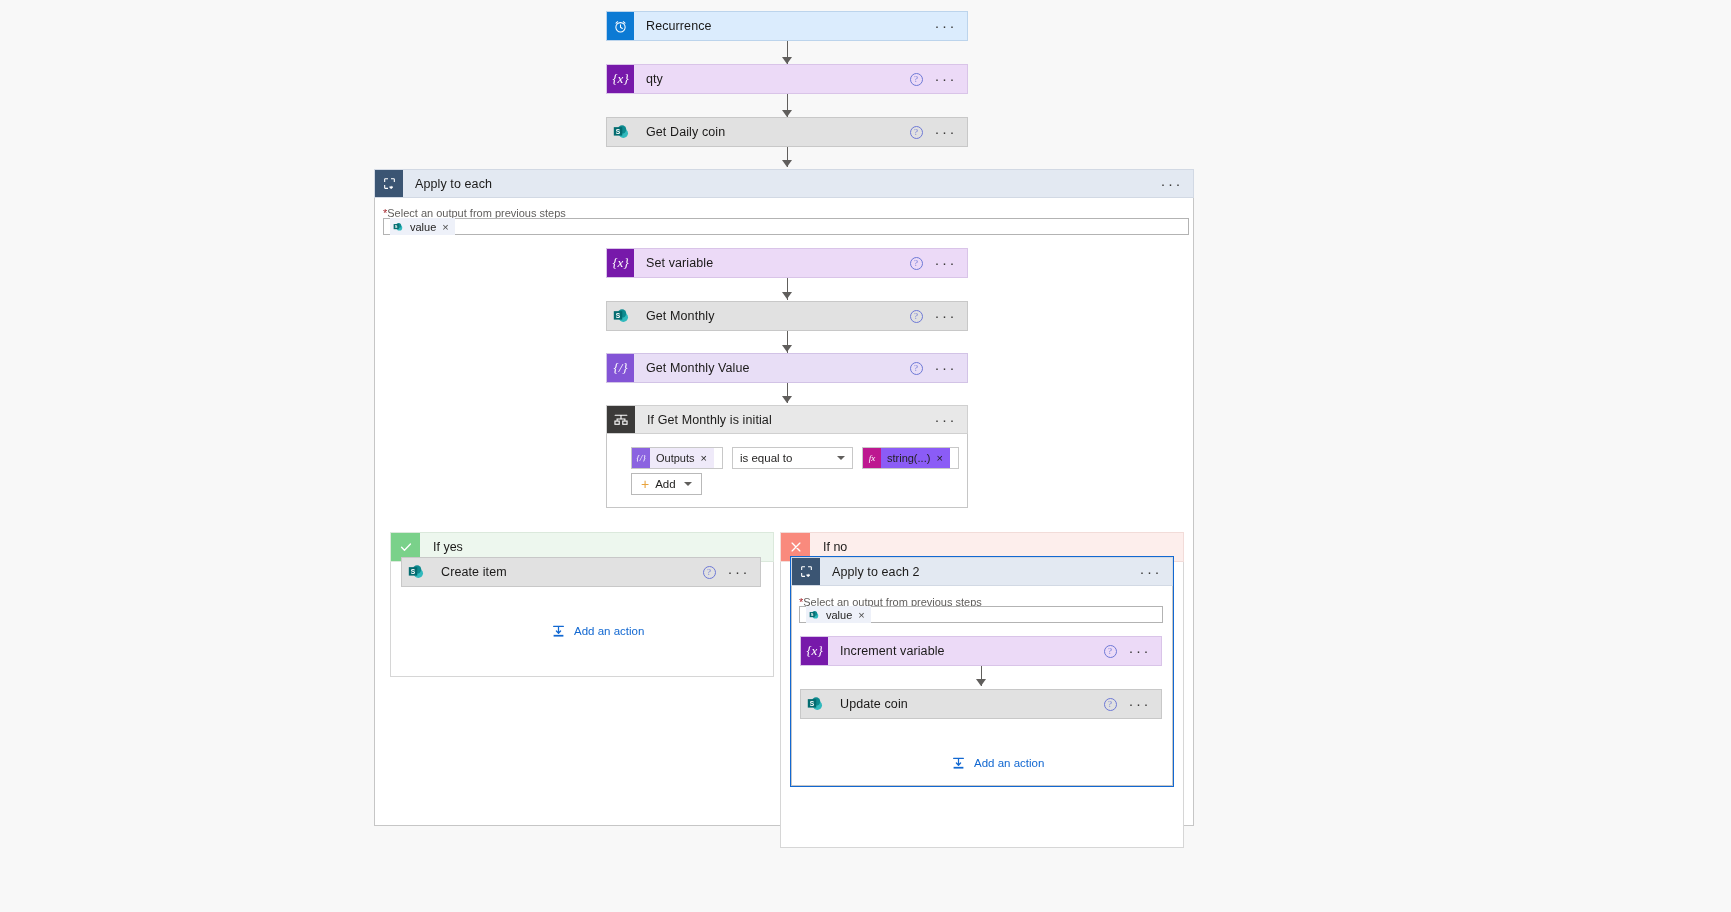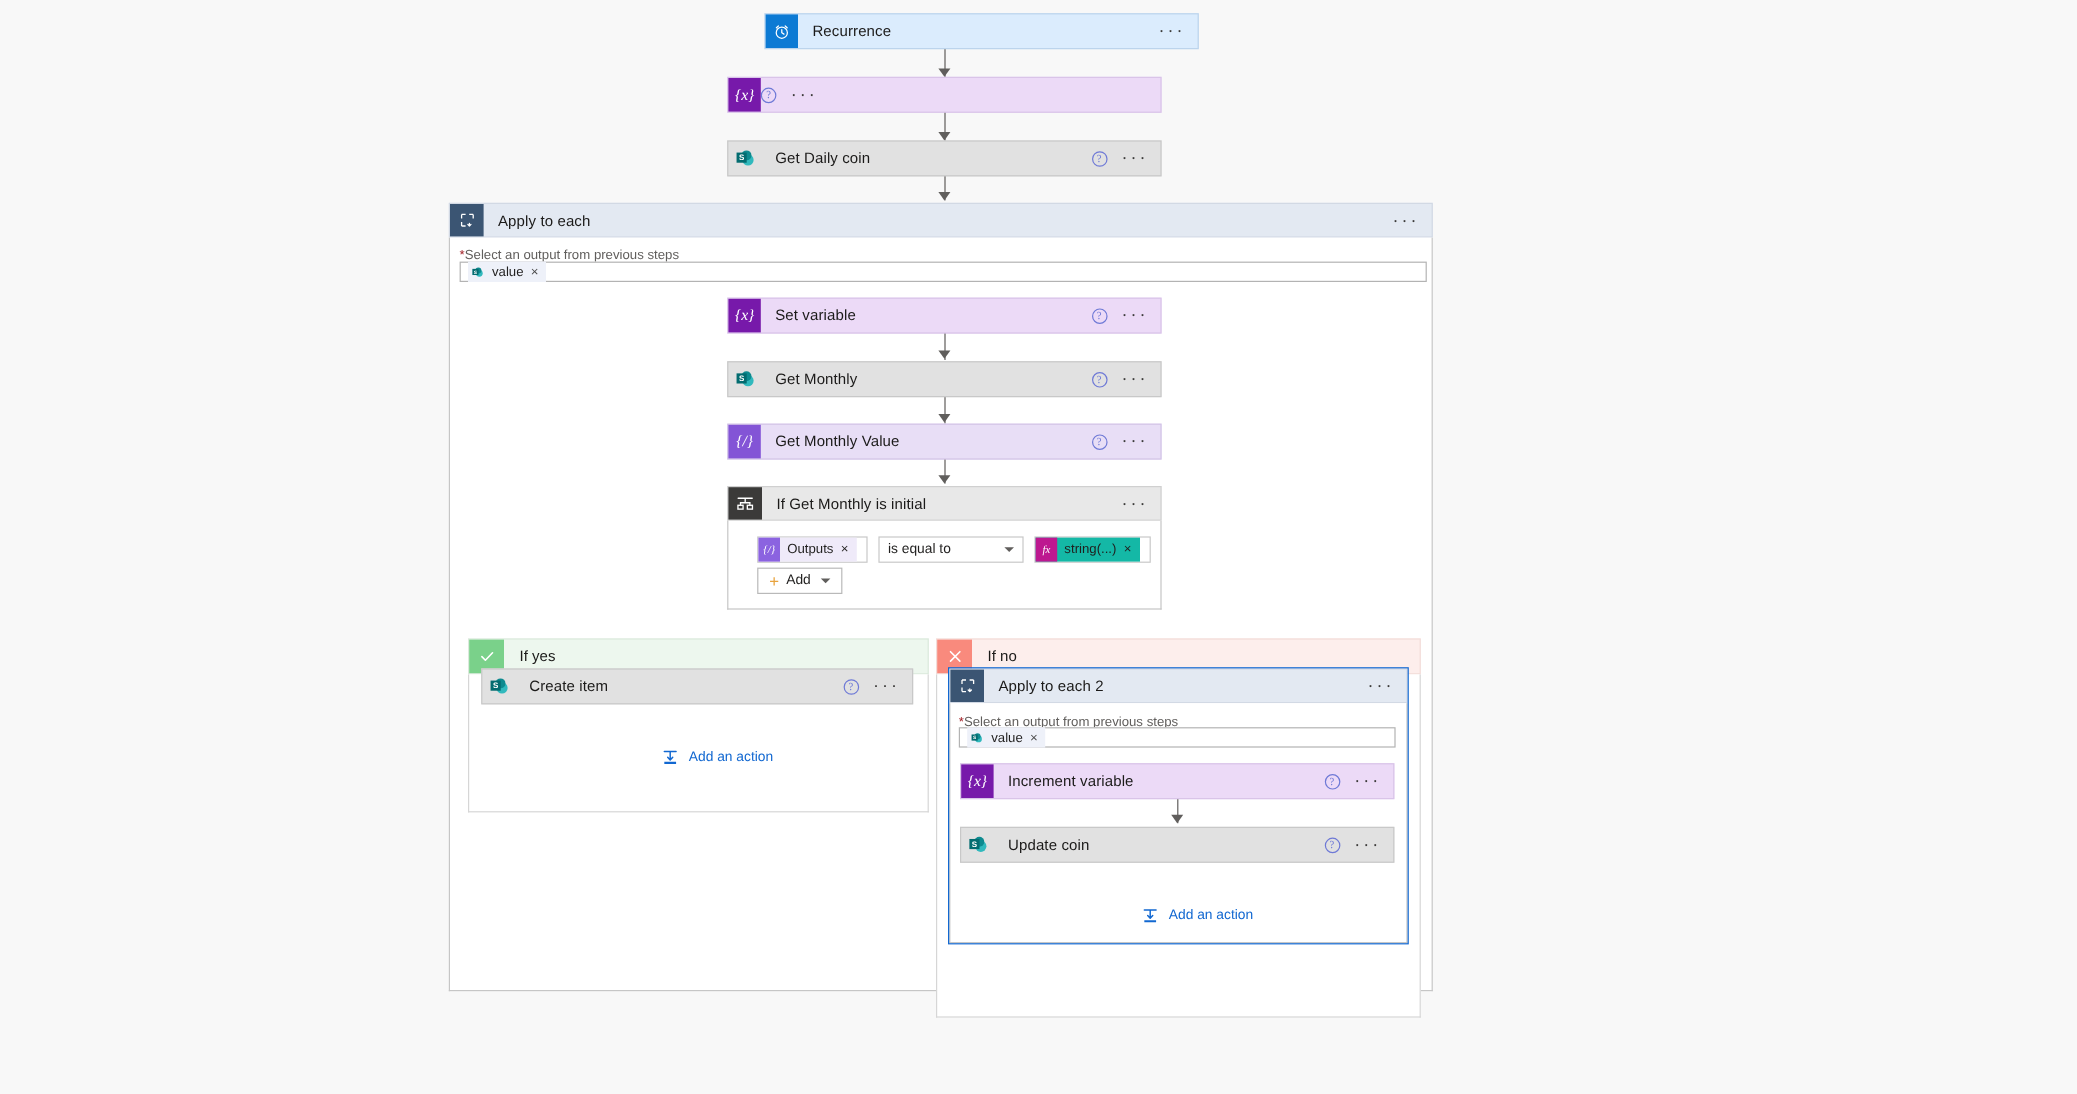--- a/index.html
+++ b/index.html
@@ -145,21 +145,21 @@
     padding-right: 8px;
   }
   .ctoken .chip {
     display:flex; align-items:center; gap:6px;
     background:#efeaf9; height:20px; padding-right:7px;
     font-size:11px; color:#201f1e;
   }
   .chipico { width:18px; height:20px; display:flex; align-items:center; justify-content:center; }
   .chipico.purple { background:#8b63e0; color:#fff; font-size:9px; font-family:"Liberation Serif",serif; font-style:italic; }
   .chipico.magenta{ background:#bd1890; color:#fff; font-size:9px; font-family:"Liberation Serif",serif; font-style:italic; }
-  .ctoken.magenta .chip { background:#14b8a6; }
+  .ctoken.magenta .chip { background:#8b5cf6; }
   .cselect {
     display:flex; align-items:center; justify-content:space-between;
     border:1px solid #c8c8c8; background:#fff;
     height:22px; width:121px; padding:0 7px;
     font-size:11.5px; color:#201f1e;
   }
   .chev { width:0;height:0;border-left:4px solid transparent;border-right:4px solid transparent;border-top:4px solid #605e5c; }
   .addbtn {
     position:absolute;
     display:flex; align-items:center; gap:6px;
@@ -193,40 +193,41 @@
     border:1px solid #1268d1;
     pointer-events:none;
   }
   .rightfade { position:absolute; right:0; top:0; width:334px; height:912px; background:#f8f8f8; }
 </style>
 </head>
 <body>
 
 <div id="canvas">
 
-  <div class="card c-trigger" style="left:606px; top:11px; width:362px;margin-left:31px;">
+  <div class="card c-trigger" style="left:606px; top:11px; width:362px;">
     <div class="ic">
       <svg class="g-clock" viewBox="0 0 20 20" fill="none" stroke="#ffffff" stroke-width="1.4">
         <circle cx="10" cy="11" r="6.2"></circle>
         <path d="M10 7.6V11l2.4 1.6" stroke-linecap="round"></path>
         <path d="M6.2 3.6 4 5.6M13.8 3.6 16 5.6" stroke-linecap="round"></path>
       </svg>
     </div>
     <div class="ttl">Recurrence</div>
     <div class="acts">
       <div class="ellip">···</div>
     </div>
   </div>
   <div class="conn" style="left:787px; top:41px; height:24px;"></div>
   <div class="arrowhead" style="left:782px; top:57px;"></div>
 
   <div class="card c-var" style="left:606px; top:64px; width:362px;">
     <div class="ic">
         <span class="g-var">{x}</span>
       </div>
+    <div class="ttl">qty</div>
     <div class="acts">
       <div class="help">?</div>
       <div class="ellip">···</div>
     </div>
   </div>
   <div class="conn" style="left:787px; top:94px; height:24px;"></div>
   <div class="arrowhead" style="left:782px; top:110px;"></div>
 
   <div class="card c-sp" style="left:606px; top:117px; width:362px;">
     <div class="ic">

